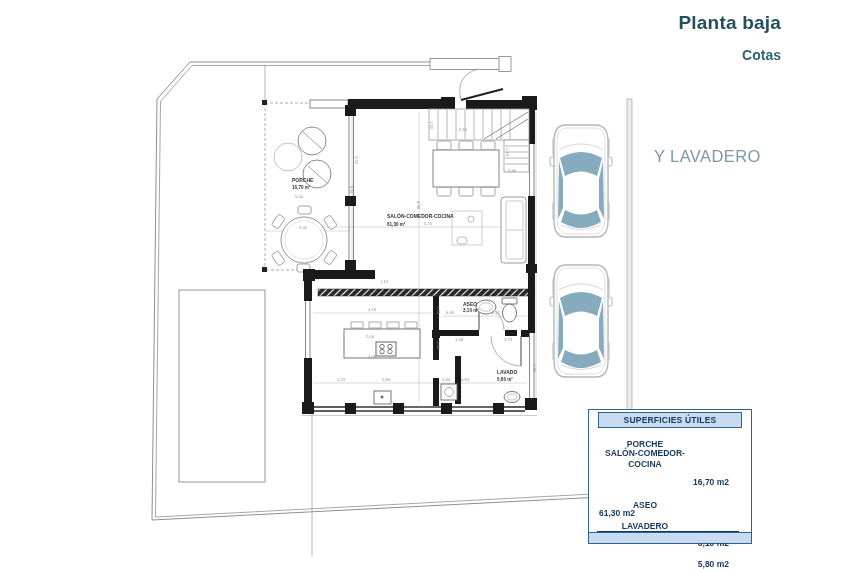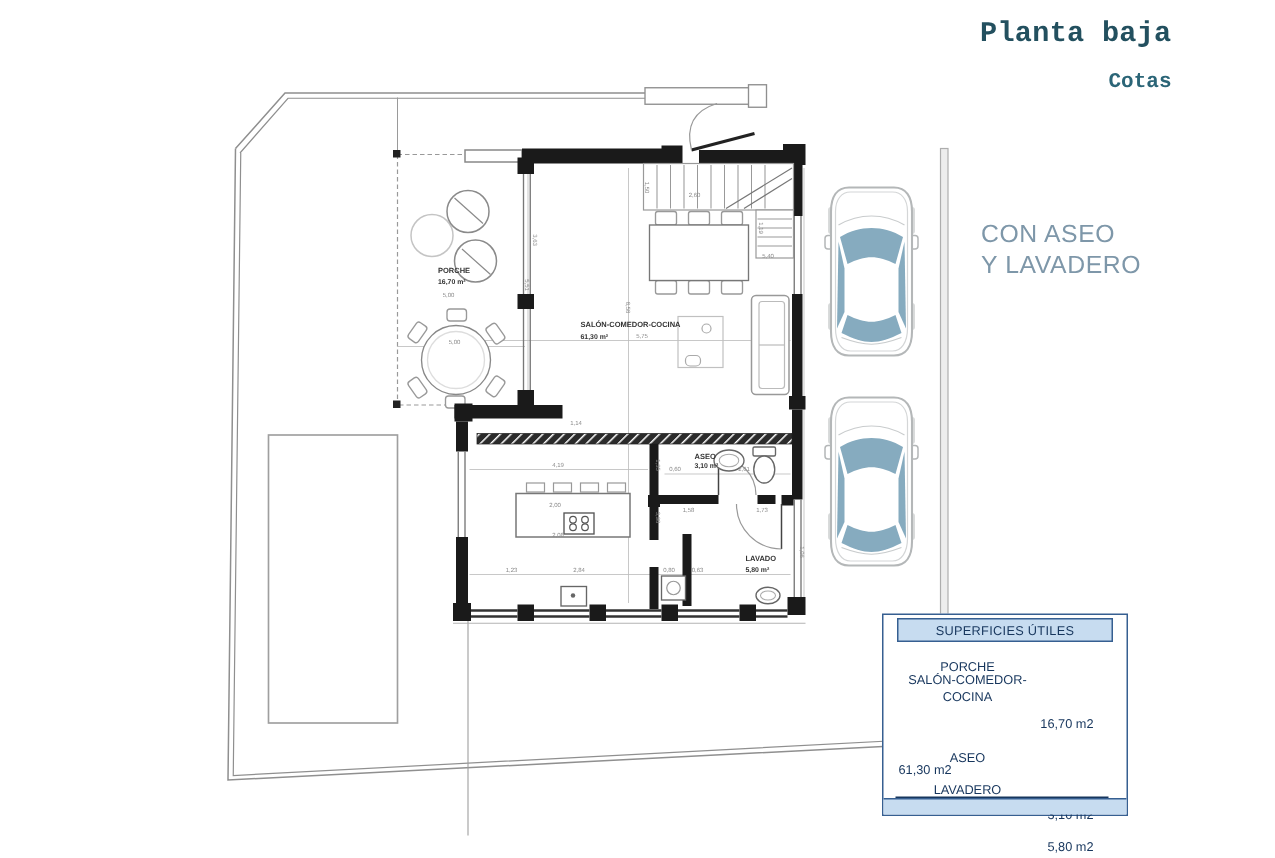--- a/index.html
+++ b/index.html
@@ -1,28 +1,28 @@
 <!DOCTYPE html>
 <html><head>
 <meta charset="utf-8">
 <style>
   html,body{margin:0;padding:0;background:#fff;}
   #stage{position:relative;width:850px;height:572px;background:#ffffff;overflow:hidden;
          font-family:"Liberation Sans",sans-serif;}
   #plan-svg{position:absolute;left:0;top:0;}
   
-  .title-block{position:absolute;top:13px;right:69px;text-align:right;line-height:1.05;font-family:Liberation Mono, monospace;}
+  .title-block{position:absolute;top:13px;right:69px;text-align:right;line-height:1.05;}
   .title-main{font-size:19px;font-weight:bold;color:#23505f;letter-spacing:.2px;}
   .title-sub{font-size:14px;font-weight:bold;color:#2b6577;margin-top:15px;}
   
   .option-note{position:absolute;left:654px;top:146px;color:#7e97a9;font-size:16.5px;
                line-height:21px;letter-spacing:.4px;font-weight:400;}
   
   .sum-table{position:absolute;left:588px;top:409px;width:164px;height:135px;
-             border:1.2px solid #365f91;background:#fff;color:#17365d;font-weight:normal;box-sizing:border-box;}
+             border:1.2px solid #365f91;background:#fff;color:#17365d;font-weight:bold;box-sizing:border-box;}
   .sum-header{position:absolute;left:9px;right:9px;top:2px;height:14px;background:#c7dcf0;
               border:1px solid #365f91;display:flex;align-items:center;justify-content:center;
               font-size:8.5px;letter-spacing:.2px;}
   .t-row{position:absolute;left:10px;right:22px;display:flex;justify-content:space-between;
          font-size:8.5px;}
   .t-label{width:92px;text-align:center;line-height:11px;}
   .t-value{text-align:right;margin-top:38px;}
   .row-sep{position:absolute;left:8px;right:12px;top:121px;border-top:1px solid #17365d;}
   .sum-footer{position:absolute;left:0;right:0;bottom:0;height:10px;background:#c7dcf0;
               border-top:1px solid #365f91;}
@@ -306,21 +306,20 @@
         <text x="370" y="338" class="dim">2,00</text>
       </g>
   </svg>
 
   <div class="title-block">
     <div class="title-main">Planta baja</div>
     <div class="title-sub">Cotas</div>
   </div>
 
   <div class="option-note">
-    <div>CON ASEO</div>
     <div>Y LAVADERO</div>
   </div>
 
   <div class="sum-table">
     <div class="sum-header">SUPERFICIES ÚTILES</div>
 
     <div class="t-row" style="top:29px;">
       <span class="t-label">PORCHE</span>
       <span class="t-value">16,70 m2</span>
     </div>

